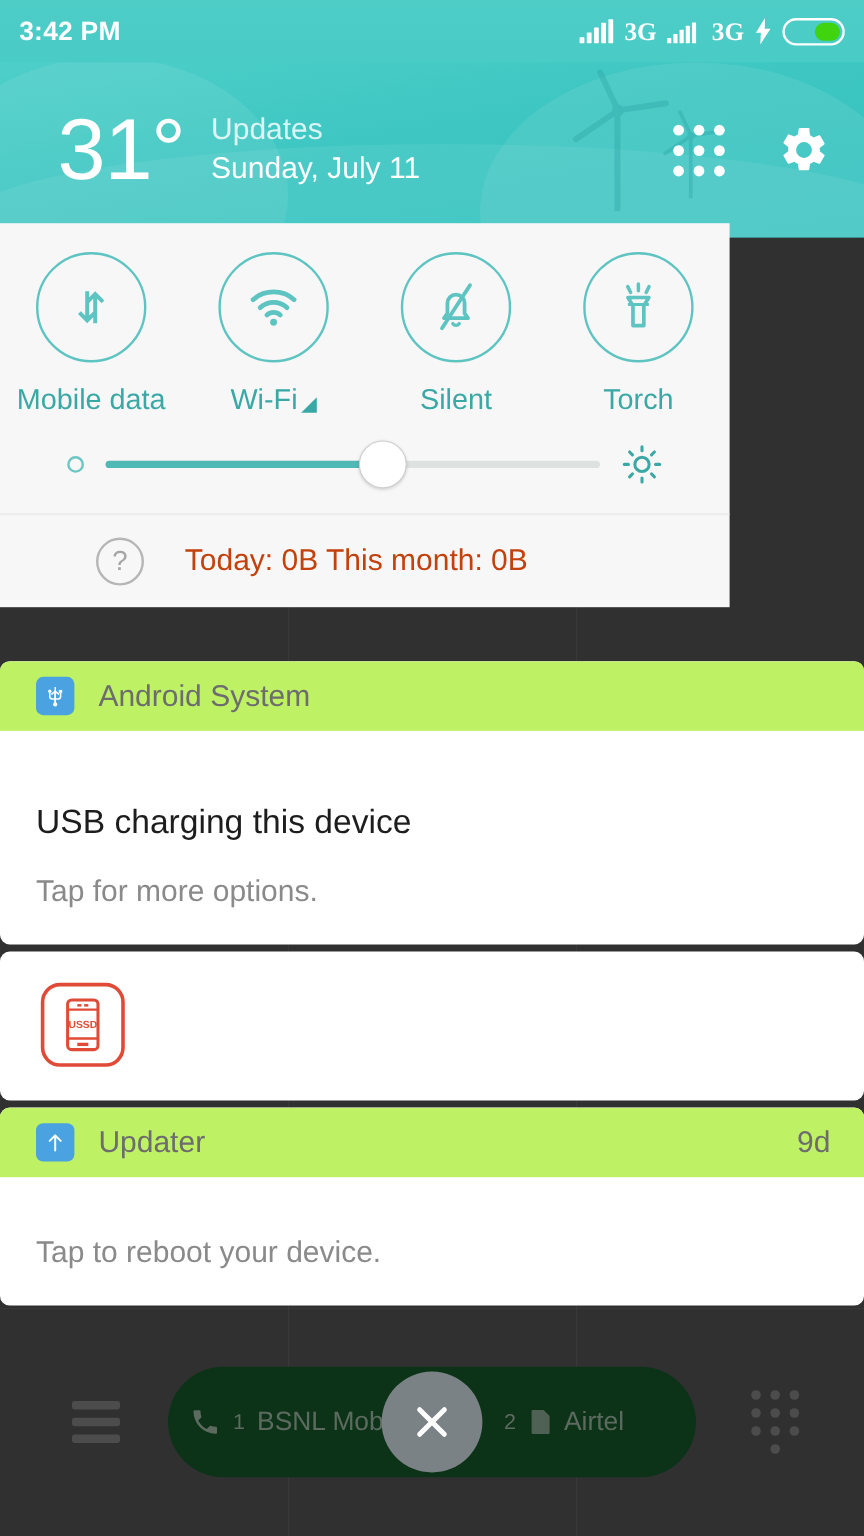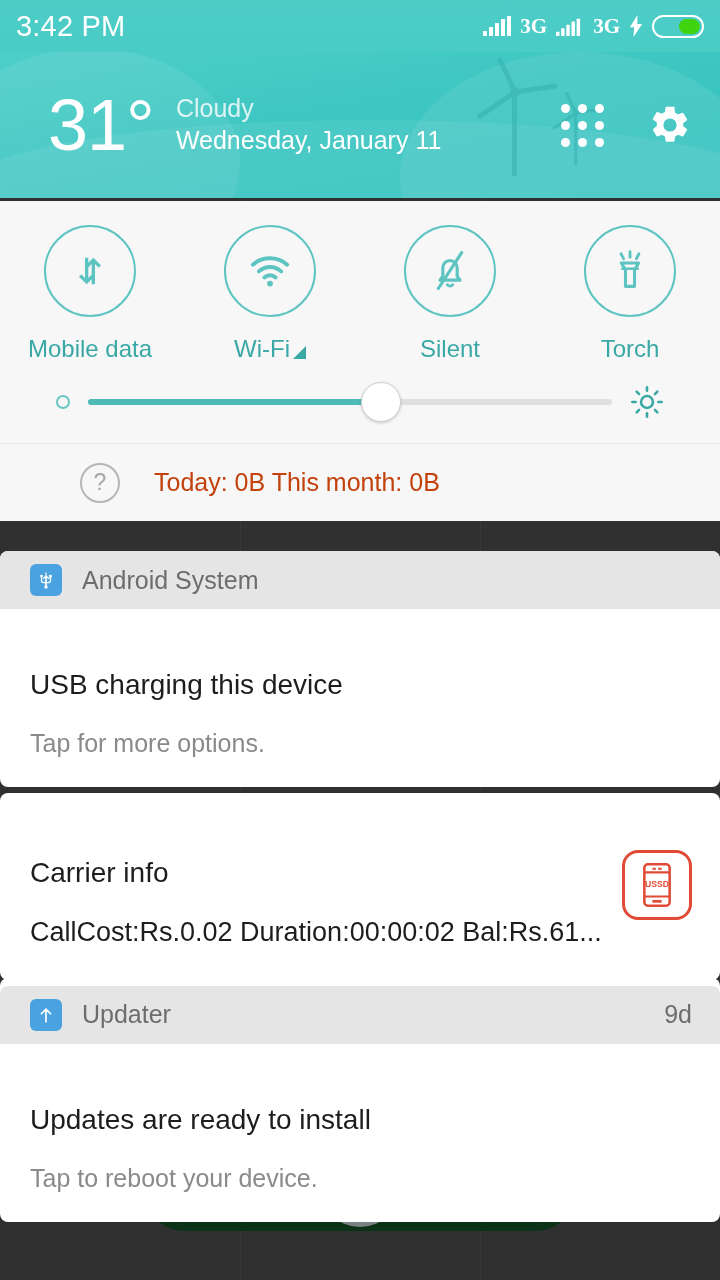--- a/index.html
+++ b/index.html
@@ -46,22 +46,22 @@
     left: 0; top: 0;
     width: 720px; height: 52px;
     background: linear-gradient(180deg, #4ecdc7 0%, #49cbc6 100%);
     display: flex;
     align-items: center;
     padding: 0 16px;
     z-index: 8;
   }
   #clock {
     color: #ffffff;
-    font-size: 29px;
-    font-weight: normal;
+    font-size: 22px;
+    font-weight: bold;
     letter-spacing: 0.2px;
   }
   #status-icons {
     margin-left: auto;
     display: flex;
     align-items: center;
     gap: 9px;
   }
   .sig {
     display: flex;
@@ -175,22 +175,22 @@
   #apps-grid span {
     width: 9px; height: 9px;
     background: #ffffff;
     border-radius: 50%;
     display: block;
   }
 
   
   #qs-panel {
     position: absolute;
-    left: 0; top: 201px;
-    width: 720px;
+    left: 0; top: 186px;
+    width: 608px;
     background: #f7f7f7;
     z-index: 7;
   }
   #qs-toggles {
     display: flex;
     padding: 24px 0 14px 0;
   }
   .qs-tile {
     flex: 1;
     display: flex;
@@ -291,21 +291,21 @@
     width: 720px;
     z-index: 7;
   }
   .notif-card {
     background: #ffffff;
     border-radius: 8px;
     margin-bottom: 6px;
     overflow: hidden;
   }
   .notif-header {
-    background: #e5e5e5;
+    background: #bef264;
     height: 58px;
     display: flex;
     align-items: center;
     padding: 0 28px 0 30px;
     gap: 20px;
   }
   .app-icon {
     width: 32px; height: 32px;
     border-radius: 6px;
     display: flex;
@@ -479,22 +479,22 @@
         <line x1="45" y1="34" x2="30" y2="2"></line>
         <line x1="45" y1="34" x2="85" y2="28"></line>
         <line x1="45" y1="34" x2="10" y2="58"></line>
       </g>
       <circle cx="45" cy="34" r="5" fill="#2fa8a8"></circle>
     </svg>
 
     <div id="weather-content">
       <div id="temp">31°</div>
       <div id="weather-text">
-        <div id="weather-cond">Cloudy</div>
-        <div id="weather-date">Wednesday, January 11</div>
+        <div id="weather-cond">Updates</div>
+        <div id="weather-date">Sunday, July 11</div>
       </div>
       <div id="header-actions">
         <div id="apps-grid">
           <span></span>
           <span></span>
           <span></span>
           <span></span>
           <span></span>
           <span></span>
           <span></span>
@@ -646,24 +646,20 @@
       <div class="notif-body">
         <div class="notif-text">
           <div class="notif-title">USB charging this device</div>
           <div class="notif-sub">Tap for more options.</div>
         </div>
       </div>
     </div>
 
     <div class="notif-card">
       <div class="notif-body" style="padding-top:26px;padding-bottom:28px;align-items:center">
-        <div class="notif-text">
-          <div class="notif-title">Carrier info</div>
-          <div class="notif-sub" style="color:#1d1d1d;font-size:27px">CallCost:Rs.0.02 Duration:00:00:02 Bal:Rs.61...</div>
-        </div>
         <div class="notif-big-icon">
           <svg width="36" height="46" viewBox="0 0 30 40">
             <rect x="4" y="2" width="22" height="36" rx="3" fill="none" stroke="#e04a36" stroke-width="2.2"></rect>
             <line x1="4" y1="9" x2="26" y2="9" stroke="#e04a36" stroke-width="1.8"></line>
             <line x1="4" y1="30" x2="26" y2="30" stroke="#e04a36" stroke-width="1.8"></line>
             <rect x="11" y="5" width="3" height="1.8" fill="#e04a36"></rect>
             <rect x="16" y="5" width="3" height="1.8" fill="#e04a36"></rect>
             <rect x="11" y="33" width="8" height="2.4" fill="#e04a36"></rect>
             <text x="15" y="22" font-family="Liberation Sans, sans-serif" font-size="7.5" font-weight="bold" fill="#e04a36" text-anchor="middle">USSD</text>
           </svg>
@@ -676,21 +672,20 @@
         <div class="app-icon blue">
           <svg width="20" height="20" viewBox="0 0 24 24">
             <path fill="none" stroke="#ffffff" stroke-width="2" stroke-linecap="round" stroke-linejoin="round" d="M12 20V5M6.5 10.5 12 5l5.5 5.5"></path>
           </svg>
         </div>
         <div class="notif-app-name">Updater</div>
         <div class="notif-time">9d</div>
       </div>
       <div class="notif-body">
         <div class="notif-text">
-          <div class="notif-title">Updates are ready to install</div>
           <div class="notif-sub">Tap to reboot your device.</div>
         </div>
       </div>
     </div>
   </div>
 
   <div id="notif-clipped">
     <div class="inner">
       <div class="notif-title">USB debugging connected</div>
       <div class="notif-sub">Tap to disable USB debugging.</div>

